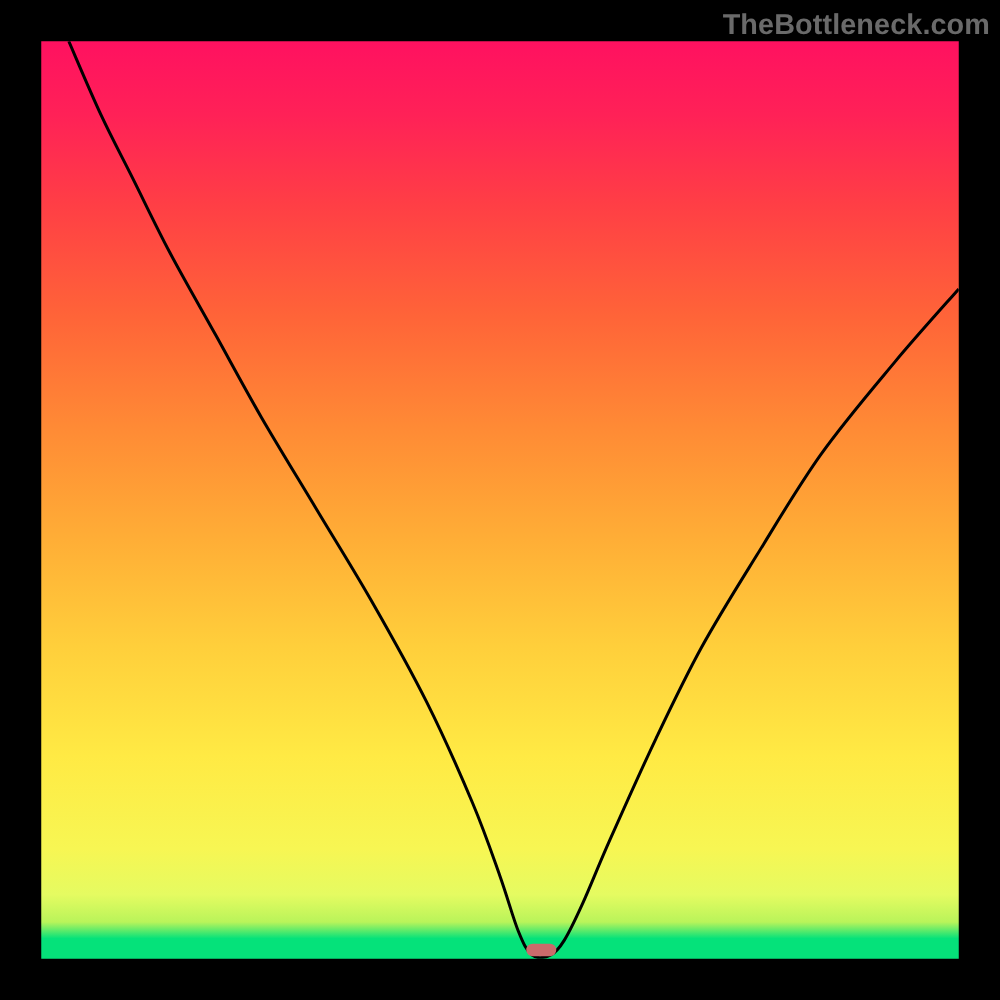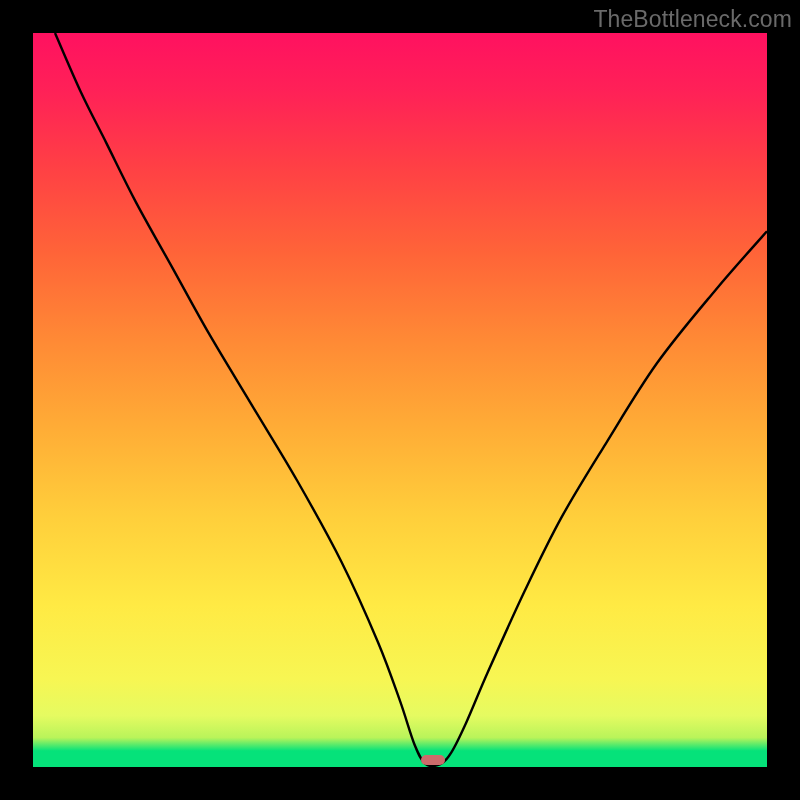--- a/index.html
+++ b/index.html
@@ -42,21 +42,21 @@
       #ff3f45 82%,
       #ff2157 92%,
       #ff1160 100%
     );
   }
   .watermark {
     position: absolute;
     top: 6px;
     right: 8px;
     font-size: 23px;
-    font-weight: 400;
+    font-weight: 700;
     color: #6a6a6a;
     letter-spacing: 0.1px;
     pointer-events: none;
     user-select: none;
   }
   svg.curve {
     position: absolute;
     left: 33px;
     top: 33px;
     width: 734px;

